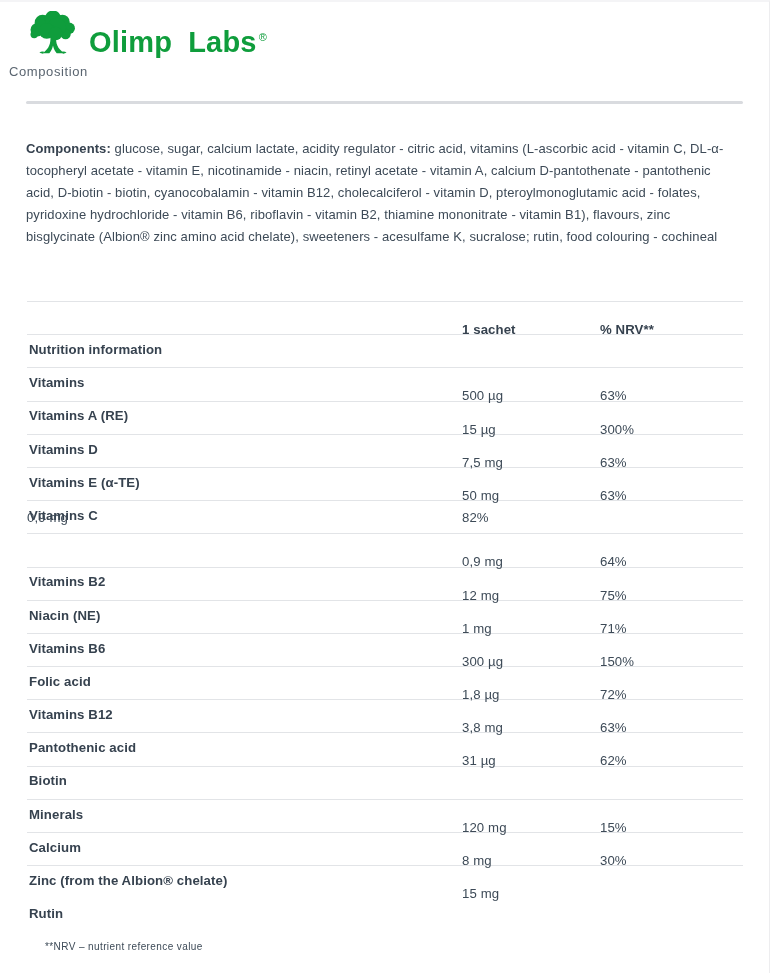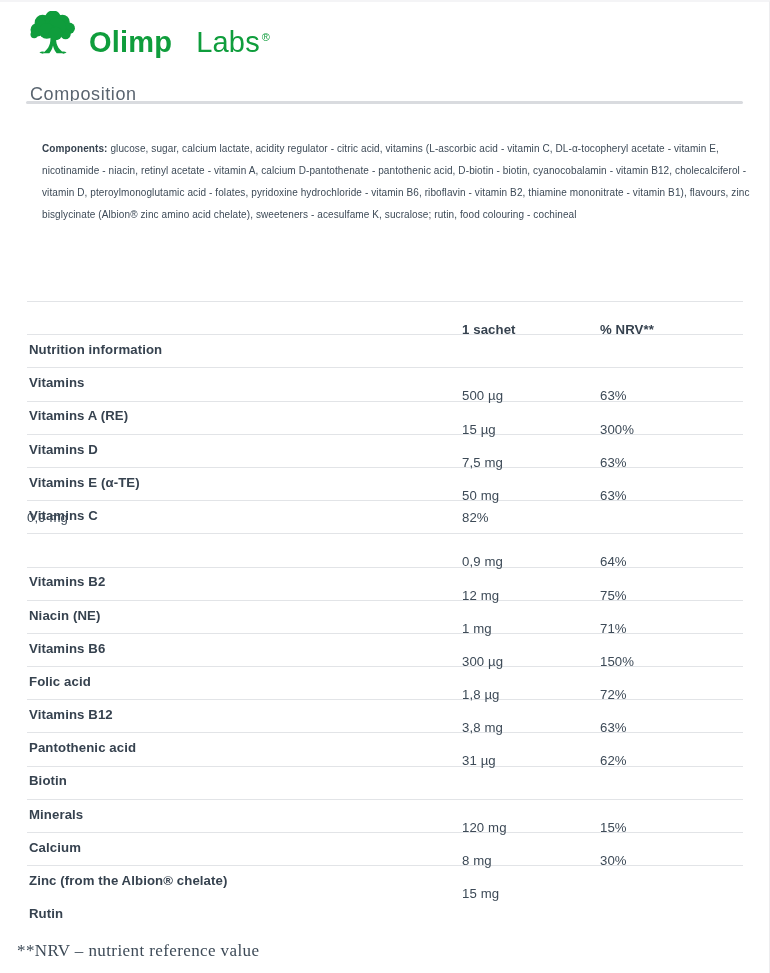--- a/index.html
+++ b/index.html
@@ -29,35 +29,35 @@
     position:absolute;left:26px;top:9px;
     display:flex;align-items:flex-end;gap:9px;
     height:46px;
   }
   .logo svg{display:block;}
   .logo-text{
     font-size:29px;line-height:1;color:var(--green);
     letter-spacing:.2px;display:flex;align-items:baseline;
   }
   .logo-bold{font-weight:700;}
-  .logo-reg{font-weight:400;margin-left:24px;}
+  .logo-reg{font-weight:700;margin-left:16px;}
   .logo-r{font-size:11px;font-weight:400;position:relative;top:-11px;margin-left:2px;}
   
   .section-label{
-    position:absolute;left:30px;top:62px;
-    font-size:18px;color:var(--muted);letter-spacing:.6px;margin-top:20px;
+    position:absolute;left:9px;top:62px;
+    font-size:13px;color:var(--muted);letter-spacing:.6px;
   }
   .divider{
     position:absolute;left:26px;top:99px;width:717px;height:3px;
     background:#d9dbdf;border-radius:2px;
   }
   
   .components{
-    position:absolute;left:42px;top:136px;width:716px;
-    font-size:10px;line-height:22px;letter-spacing:.1px;
+    position:absolute;left:26px;top:136px;width:716px;
+    font-size:13px;line-height:22px;letter-spacing:.1px;
     color:var(--text);
   }
   .components b{font-weight:700;color:var(--text-strong);}
   
   .table{
     position:absolute;left:27px;top:299px;width:716px;
     border-top:1px solid var(--border);
   }
   .t-row{
     display:grid;
@@ -66,22 +66,22 @@
     height:33.2px;
     border-bottom:1px solid var(--border);
     font-size:13.2px;
   }
   .t-row:last-child{border-bottom:none;}
   .t-row .c-name{font-weight:700;color:var(--text-strong);padding-left:2px;letter-spacing:.1px;margin-top:40px;}
   .t-row .c-amount,.t-row .c-nrv{font-weight:400;color:var(--text);letter-spacing:.1px;}
   .t-head .c-amount,.t-head .c-nrv{font-weight:700;color:var(--text-strong);}
   
   .footnote{
-    position:absolute;left:17px;top:939px;
-    font-size:17px;color:var(--text);letter-spacing:.4px;font-family:Liberation Serif, serif;
+    position:absolute;left:45px;top:939px;
+    font-size:10px;color:var(--text);letter-spacing:.4px;
   }
 </style>
 </head>
 <body>
 
 <div class="page">
 
   <div class="logo">
     <span>
       <svg width="54" height="46" viewBox="0 0 100 88" xmlns="http://www.w3.org/2000/svg" aria-hidden="true">

